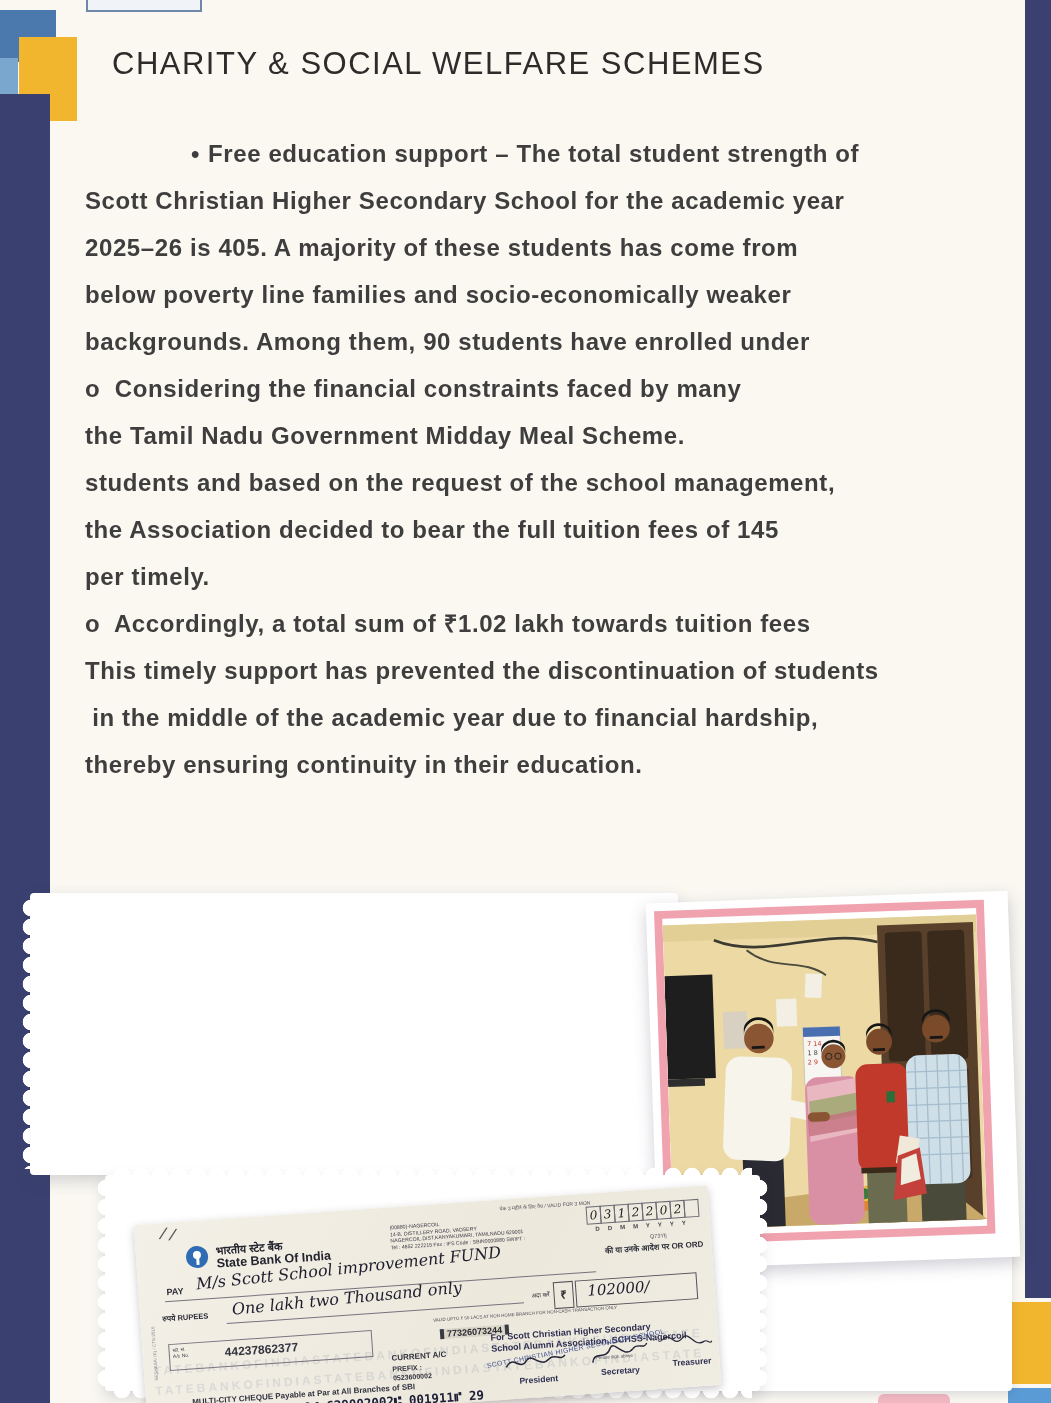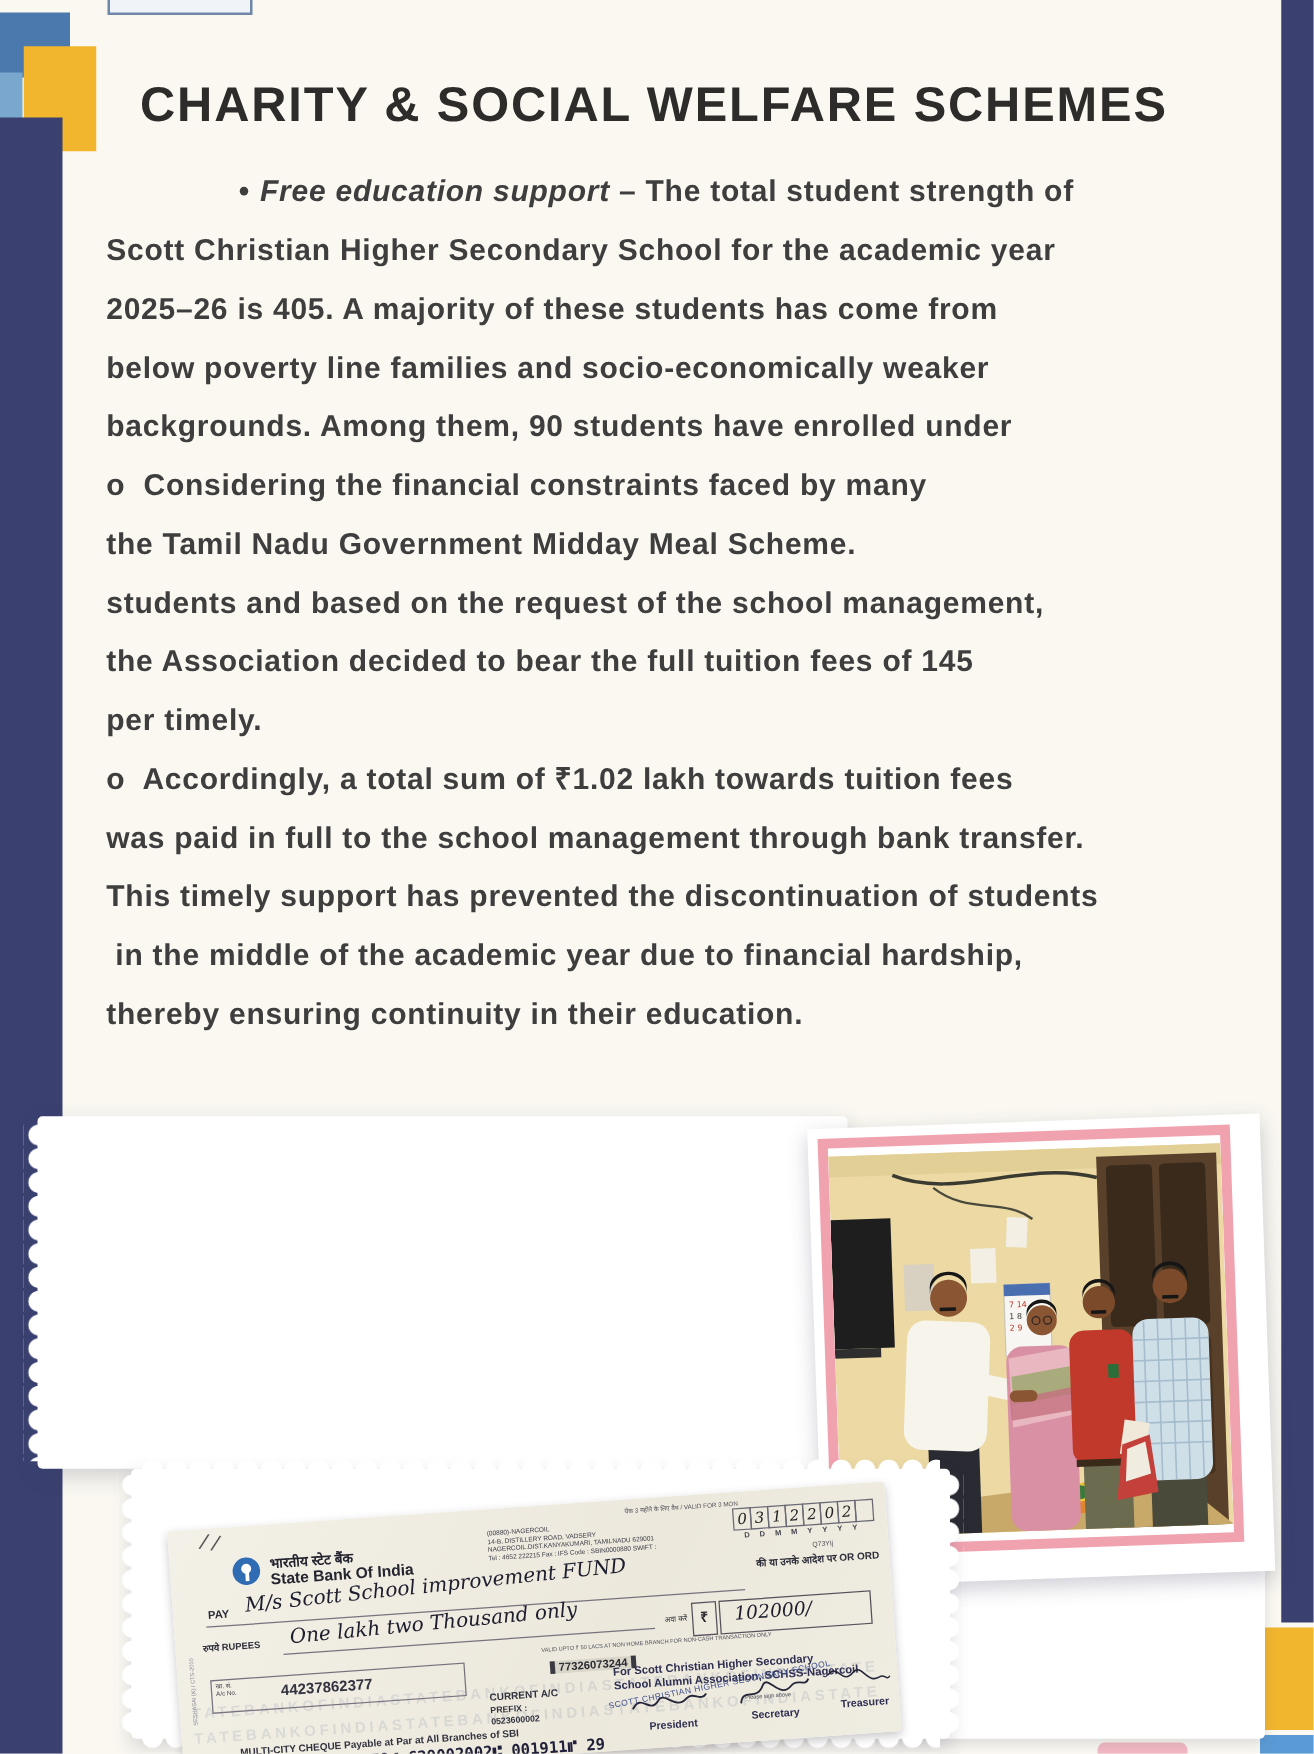--- a/index.html
+++ b/index.html
@@ -13,26 +13,26 @@
   .sq-blue{left:0;top:10px;width:56px;height:52px;background:#4b79ae;}
   .sq-lblue{left:0;top:58px;width:18px;height:37px;background:#79a7ce;}
   .sq-yellow-top{left:19px;top:37px;width:58px;height:84px;background:#f2b52e;}
   .bar-left{left:0;top:94px;width:50px;height:1309px;}
   .bar-right{left:1025px;top:0;width:26px;height:1298px;}
   .sq-yellow-bot{left:1002px;top:1302px;width:49px;height:82px;background:#f2b52e;}
   .sq-lblue-bot{left:1008px;top:1388px;width:43px;height:15px;background:#5b9bd5;}
   .pink-peek{left:878px;top:1394px;width:72px;height:9px;background:#f3b9c3;border-radius:6px 6px 0 0;}
 
   
-  .title{left:112px;top:46px;font-size:39px;font-weight:bold;letter-spacing:1.5px;color:#2d2c2b;white-space:pre;margin-top:17px;}
+  .title{left:112px;top:46px;font-size:31px;font-weight:normal;letter-spacing:1.5px;color:#2d2c2b;white-space:pre;}
   .bodytext{left:85px;top:130px;width:945px;}
   .bline{height:47px;line-height:47px;font-size:24px;font-weight:bold;letter-spacing:.6px;
          color:#3f3e3e;white-space:pre;}
   .bline-first{padding-left:106px;}
-  .bline-first .lead{font-style:italic;}
+  .bline-first .lead{}
   .bullet{margin-right:8px;}
 
   
   .stamp{background:#fff;border-radius:4px;box-shadow:0 6px 16px rgba(60,60,90,.20);}
   .stamp1{left:30px;top:893px;width:648px;height:282px;z-index:1;}
   .sheet2{left:700px;top:1205px;width:312px;height:186px;background:#fff;border-radius:4px;
           box-shadow:0 4px 10px rgba(60,60,90,.15);z-index:2;}
   .stamp2{left:105px;top:1175px;width:655px;height:216px;z-index:4;}
   .scv,.sch{position:absolute;background-repeat:repeat;}
   .scv{width:12px;background-image:radial-gradient(circle at 12px 9px,#fff 8px,rgba(0,0,0,0) 8.6px);background-size:12px 19px;}
@@ -160,21 +160,20 @@
   <div class="bline">Scott Christian Higher Secondary School for the academic year</div>
       <div class="bline">2025–26 is 405. A majority of these students has come from</div>
       <div class="bline">below poverty line families and socio-economically weaker</div>
       <div class="bline">backgrounds. Among them, 90 students have enrolled under</div>
       <div class="bline o-line">o  Considering the financial constraints faced by many</div>
       <div class="bline">the Tamil Nadu Government Midday Meal Scheme.</div>
       <div class="bline">students and based on the request of the school management,</div>
       <div class="bline">the Association decided to bear the full tuition fees of 145</div>
       <div class="bline">per timely.</div>
       <div class="bline o-line">o  Accordingly, a total sum of ₹1.02 lakh towards tuition fees</div>
-      <div class="bline">was paid in full to the school management through bank transfer.</div>
       <div class="bline">This timely support has prevented the discontinuation of students</div>
       <div class="bline"> in the middle of the academic year due to financial hardship,</div>
       <div class="bline">thereby ensuring continuity in their education.</div>
     </div>
 </div>
 
 <div class="abs stamp stamp1">
   <div class="scv" style="left:-11px;top:6px;bottom:6px;"></div>
 </div>
 

